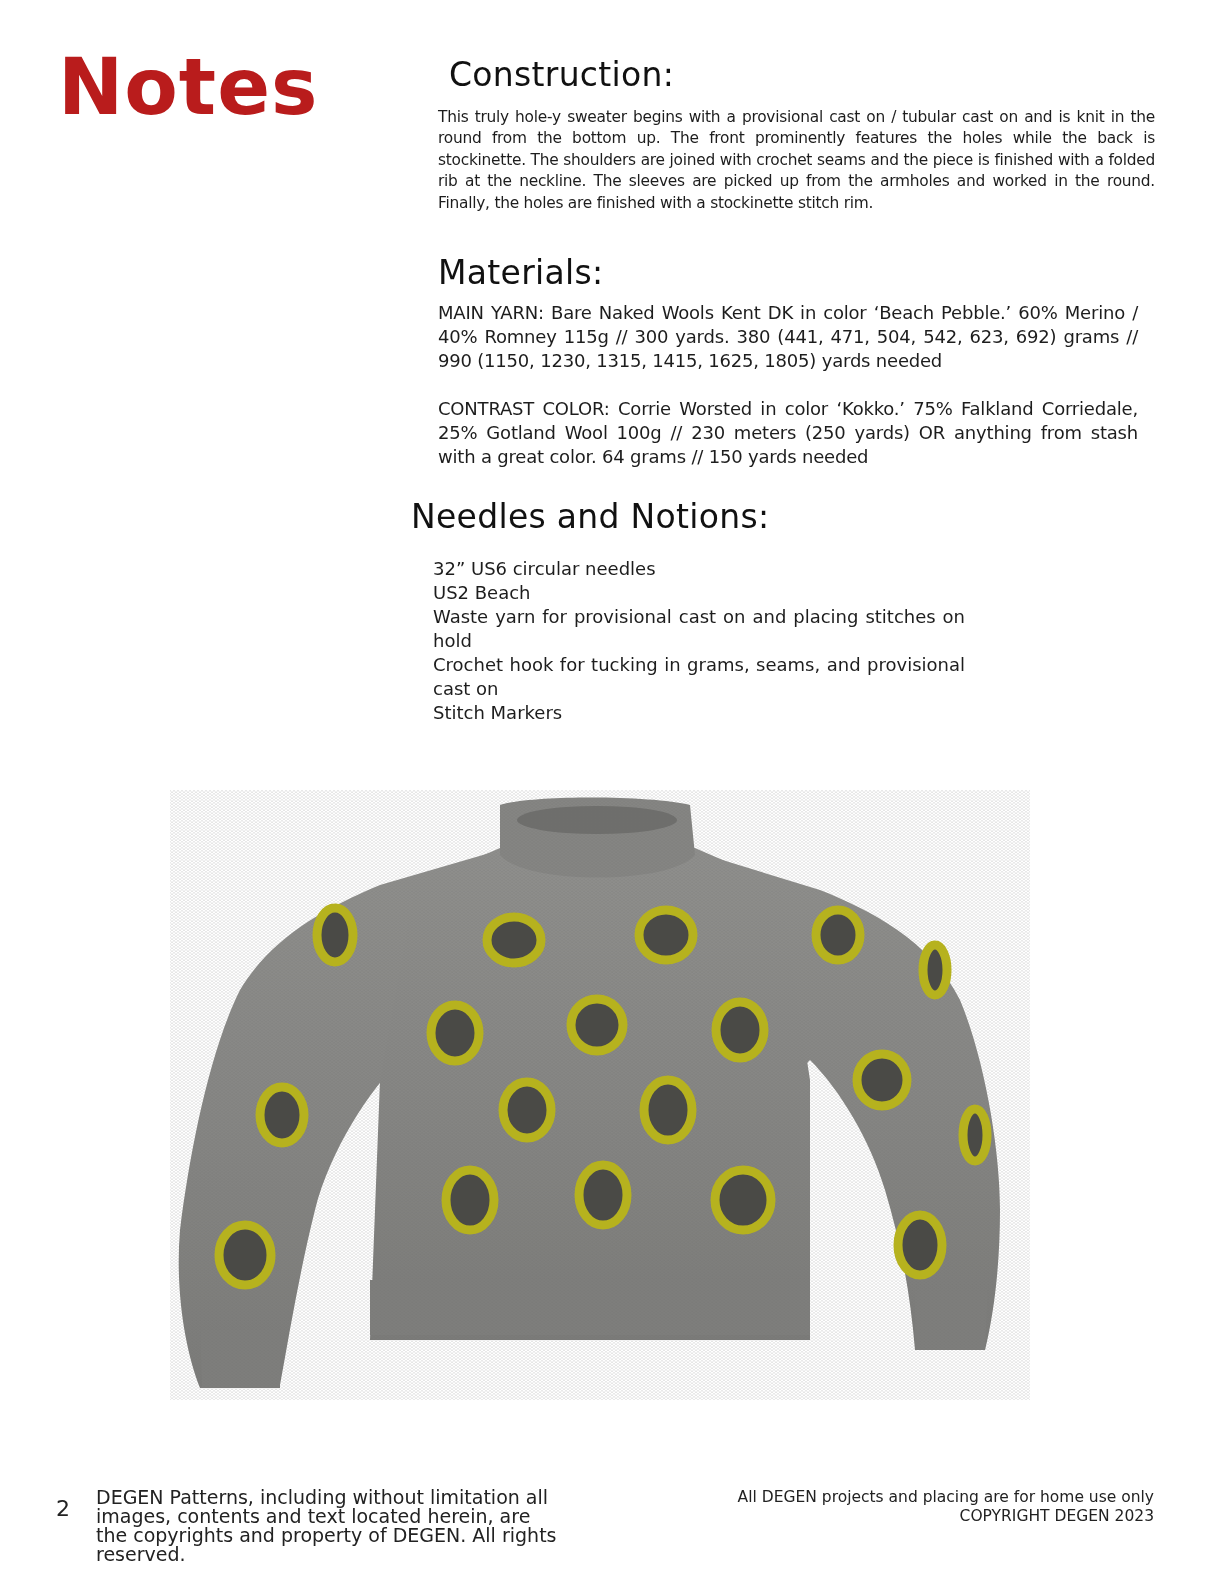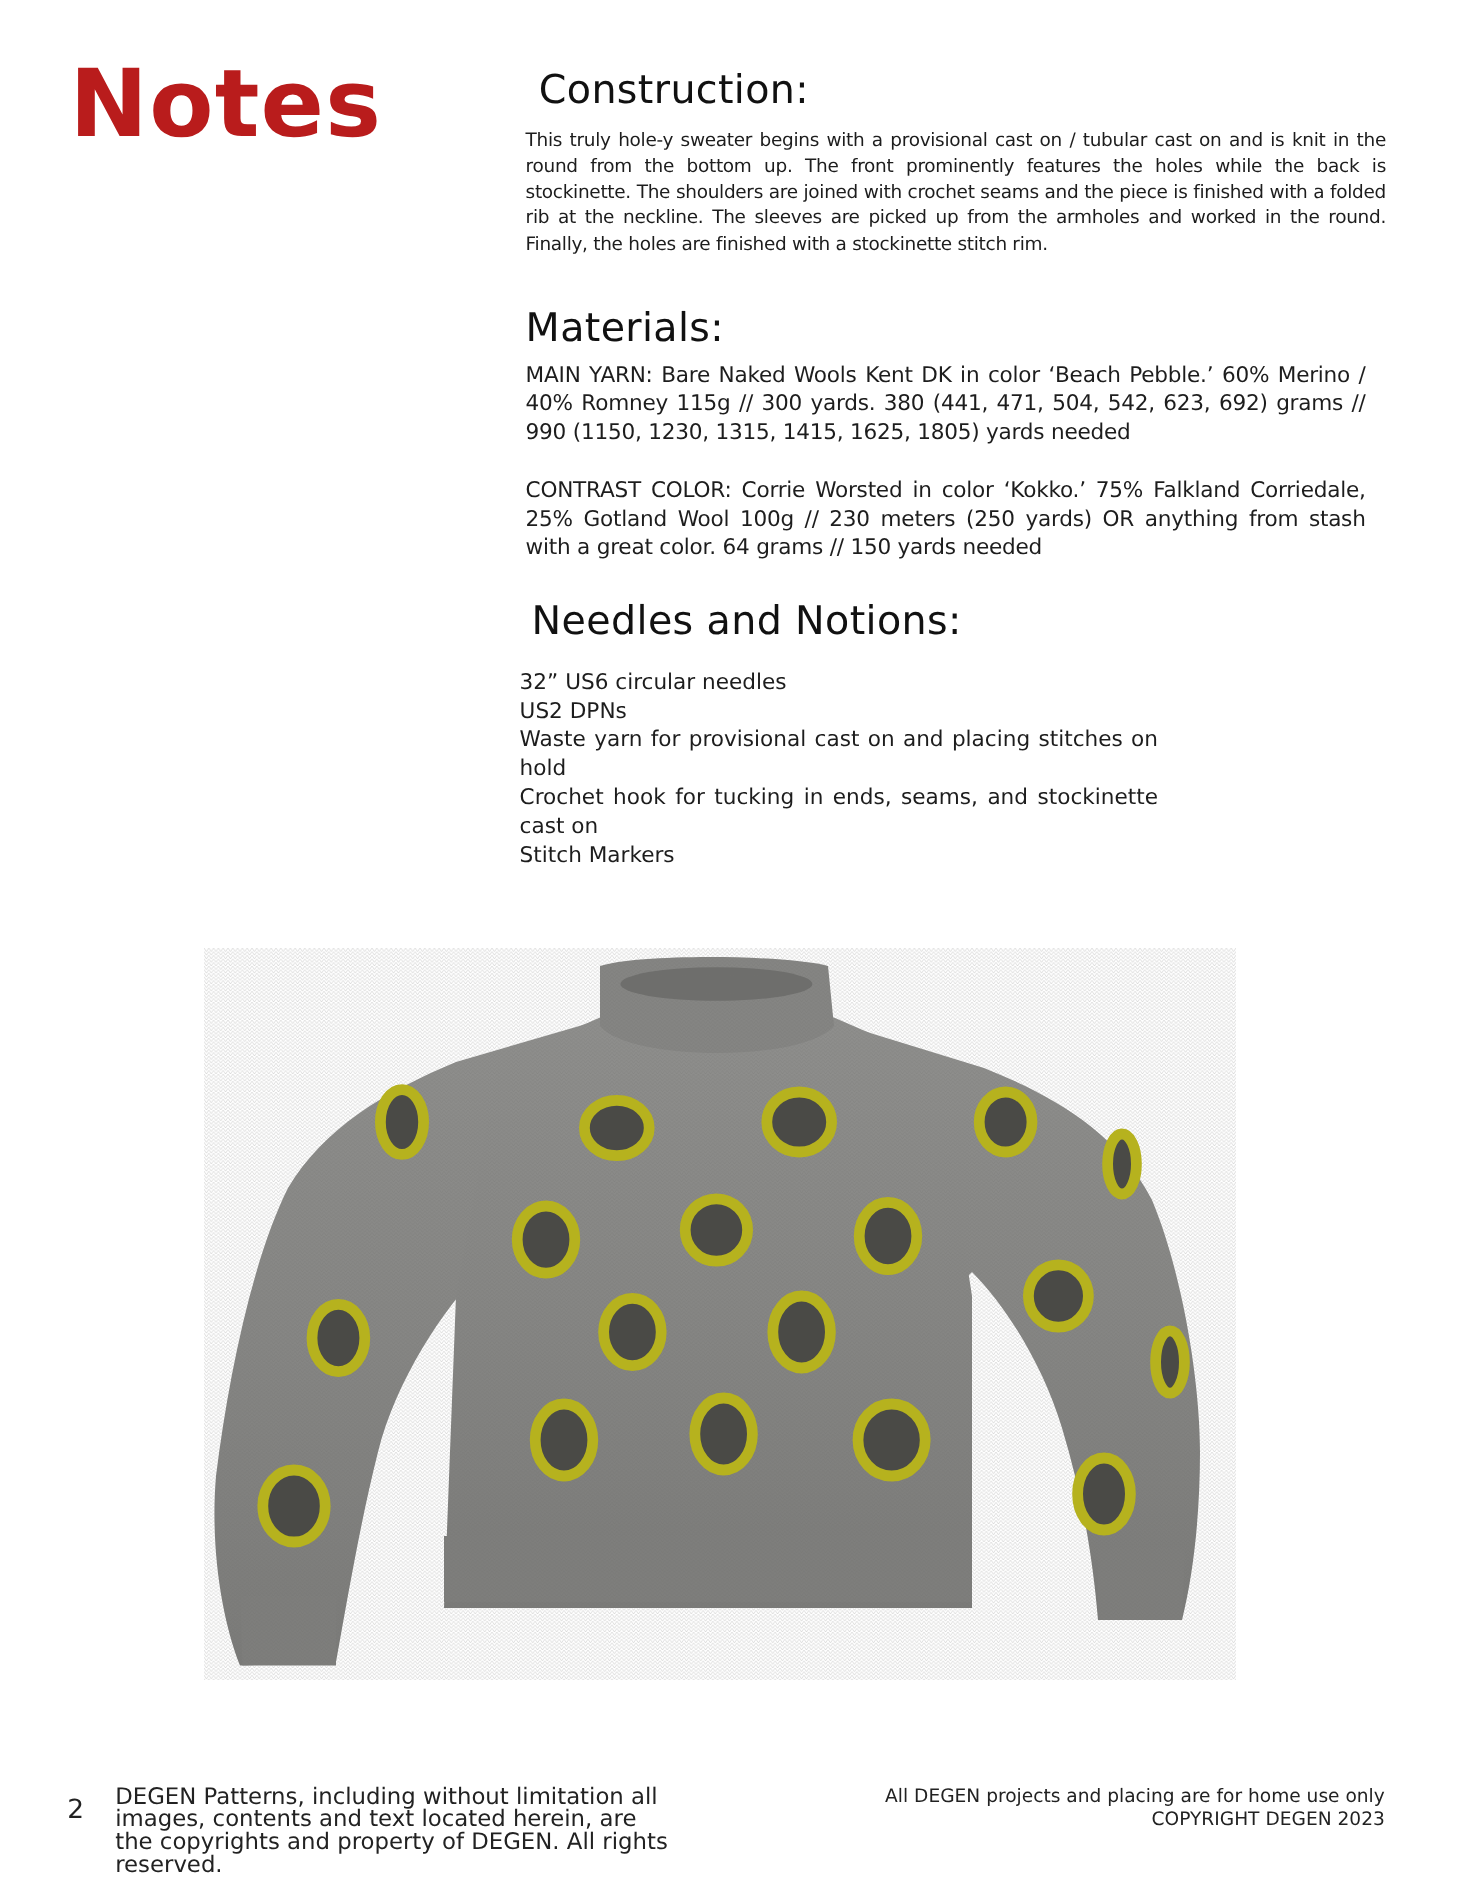--- a/index.html
+++ b/index.html
@@ -3,21 +3,21 @@
 <meta charset="utf-8">
 <style>
   html, body { margin: 0; padding: 0; background: #ffffff; }
   body { width: 1224px; height: 1584px; position: relative; overflow: hidden;
          font-family: "DejaVu Sans", sans-serif; color: #1a1a1a; }
   .notes-title { position: absolute; left: 58px; top: 48px; font-size: 78px; font-weight: 700;
                  letter-spacing: 1px; color: #b91c1c; line-height: 1; }
   .h2 { position: absolute; font-size: 33px; font-weight: 400; color: #111; line-height: 1; letter-spacing: 0.3px; }
   .construction-h { left: 449px; top: 58px; text-align: right; }
   .materials-h { left: 438px; top: 256px; }
-  .needles-h { left: 443px; top: 500px; }
+  .needles-h { left: 411px; top: 500px; }
   .body-text { position: absolute; font-size: 15.6px; line-height: 21.4px; text-align: justify;
                text-align-last: left; color: #1d1d1d; }
   .construction-body { left: 438px; top: 107px; width: 717px; font-size: 15.4px; letter-spacing: -0.25px; }
   .materials-body { left: 438px; top: 301px; width: 716px; font-size: 18px; line-height: 24px; letter-spacing: -0.2px; }
   .materials-body p { margin: 0 16px 24px 0; }
   .needles-list { position: absolute; left: 433px; top: 557px; width: 532px; font-size: 18px; line-height: 24px;
                   list-style: none; margin: 0; padding: 0; color: #1d1d1d; }
   .needles-list li { text-align: justify; text-align-last: left; }
   .photo { position: absolute; left: 170px; top: 790px; width: 860px; height: 610px; }
   .footer-num { position: absolute; left: 56px; top: 1496px; font-size: 22px; color: #222; }
@@ -35,23 +35,23 @@
 
 <div class="h2 materials-h">Materials:</div>
 <div class="body-text materials-body">
   <p>MAIN YARN: Bare Naked Wools Kent DK in color ‘Beach Pebble.’ 60% Merino / 40% Romney 115g // 300 yards. 380 (441, 471, 504, 542, 623, 692) grams // 990 (1150, 1230, 1315, 1415, 1625, 1805) yards needed</p>
   <p>CONTRAST COLOR:  Corrie Worsted in color ‘Kokko.’ 75% Falkland Corriedale, 25% Gotland Wool 100g // 230 meters (250 yards) OR anything from stash with a great color. 64 grams // 150 yards needed</p>
 </div>
 
 <div class="h2 needles-h">Needles and Notions:</div>
 <ul class="needles-list">
   <li>32” US6 circular needles</li>
-  <li>US2 DPNs</li>
+  <li>US2 Beach</li>
   <li>Waste yarn for provisional cast on and placing stitches on hold</li>
-  <li>Crochet hook for tucking in ends, seams, and stockinette cast on</li>
+  <li>Crochet hook for tucking in grams, seams, and provisional cast on</li>
   <li>Stitch Markers</li>
 </ul>
 
 <svg class="photo" viewBox="0 0 860 610" xmlns="http://www.w3.org/2000/svg">
   <defs>
     <linearGradient id="bodyGrad" x1="0" y1="0" x2="0" y2="1">
       <stop offset="0" stop-color="#8f8f8d"></stop>
       <stop offset="0.5" stop-color="#868684"></stop>
       <stop offset="1" stop-color="#7b7b79"></stop>
     </linearGradient>

